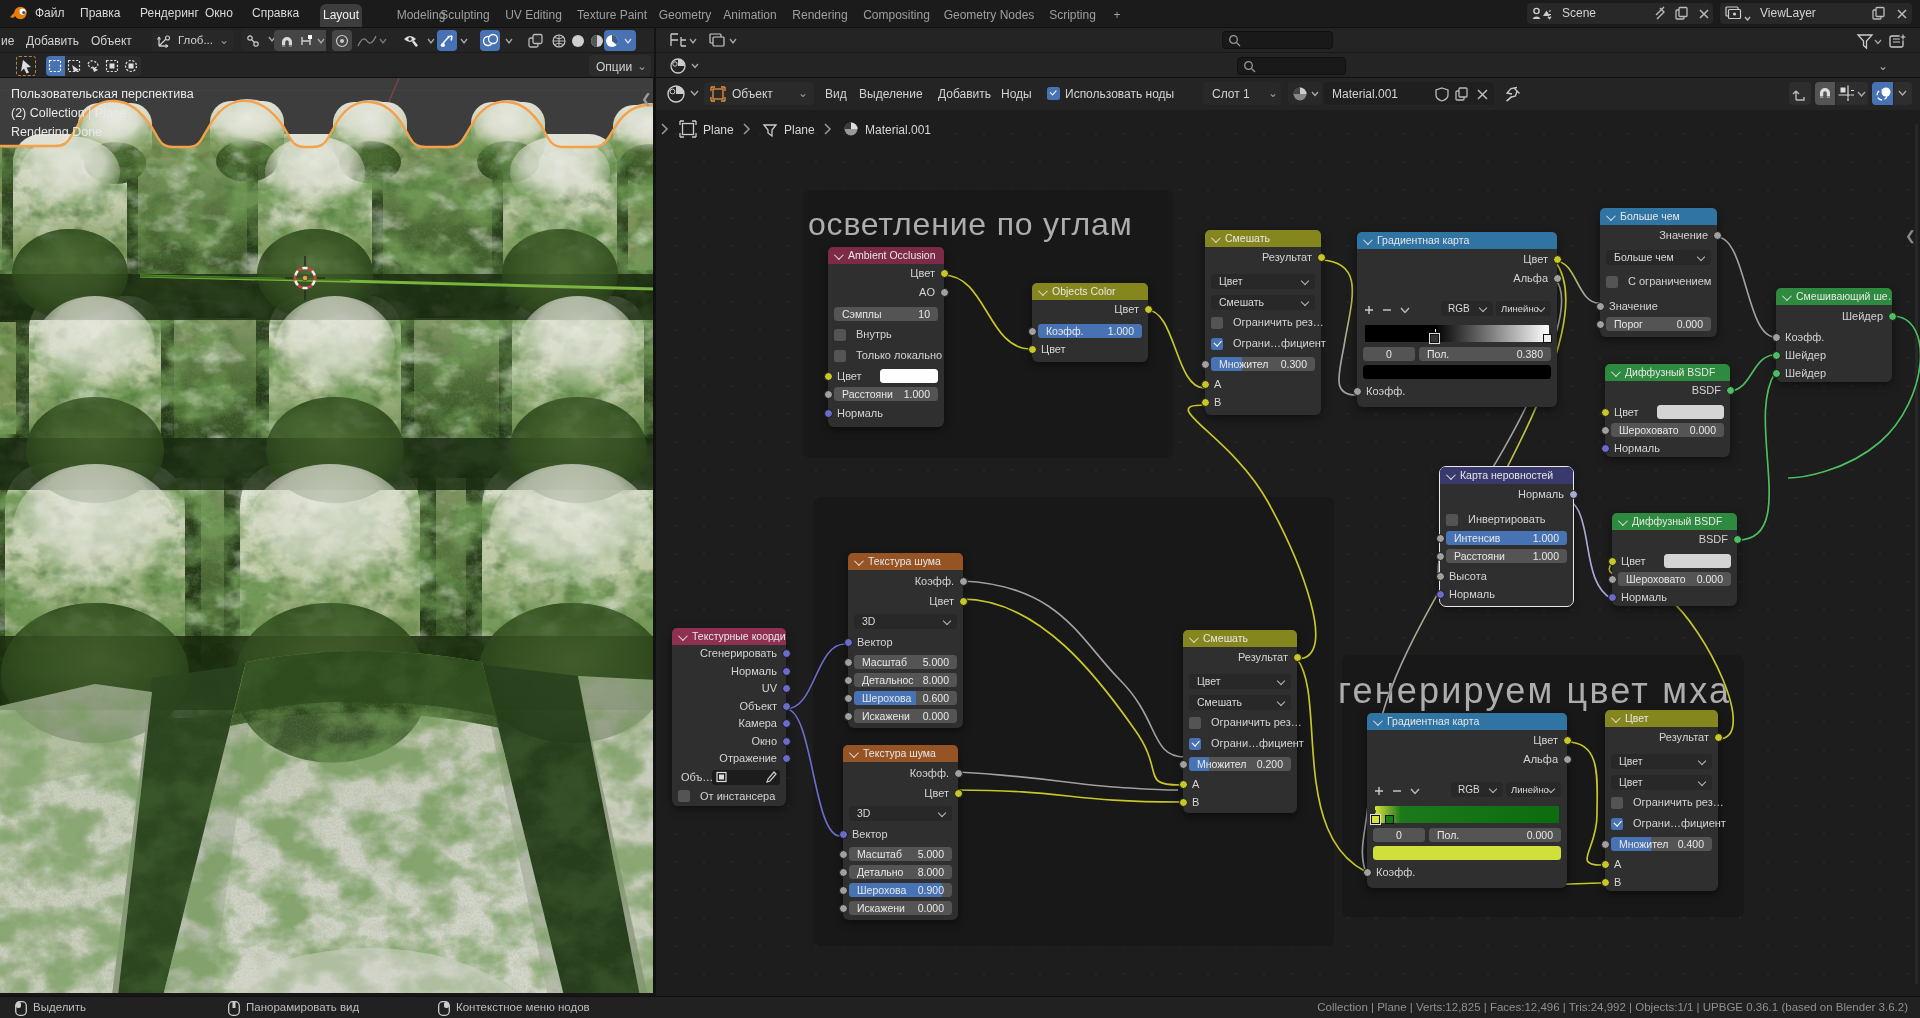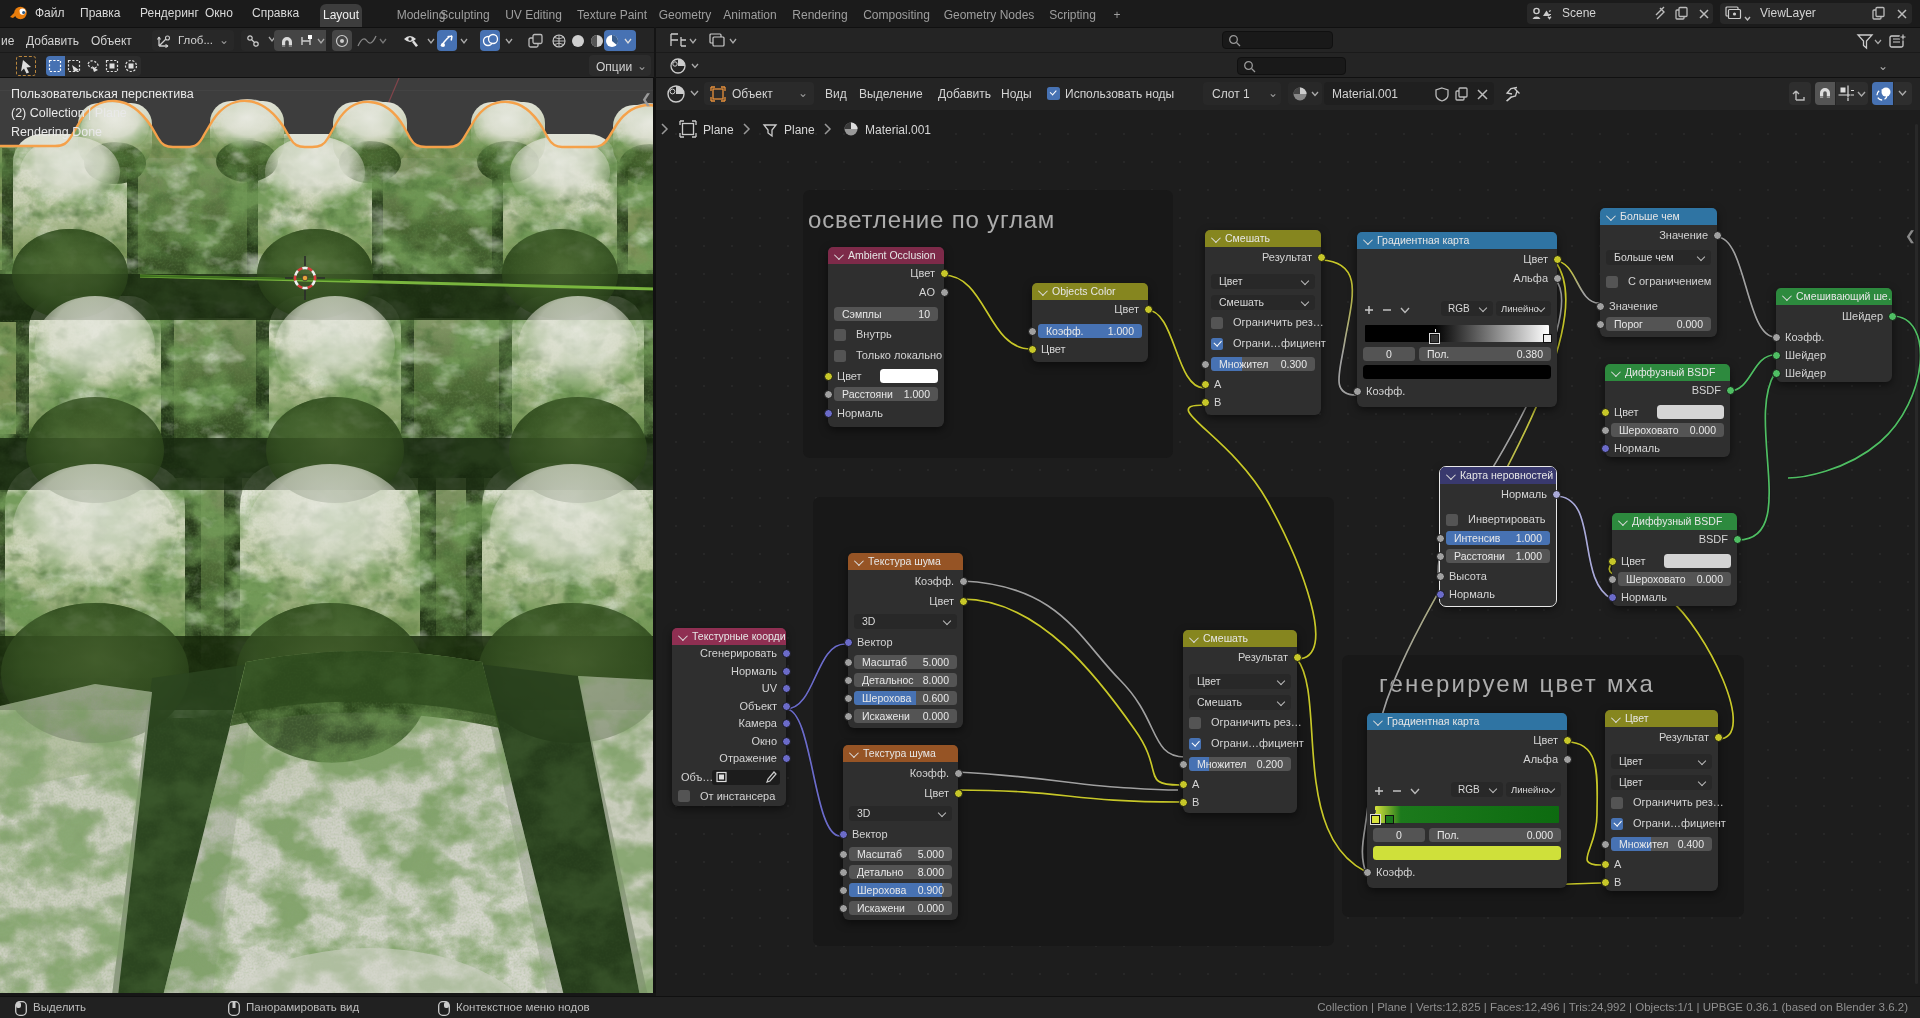--- a/index.html
+++ b/index.html
@@ -504,24 +504,24 @@
 </g>
 <text x="11" y="20" font-size="12.5" fill="#e9e9e9" font-family="Liberation Sans">Пользовательская перспектива</text>
 <text x="11" y="39" font-size="12.5" fill="#e9e9e9" font-family="Liberation Sans">(2) Collection | Plane</text>
 <text x="11" y="58" font-size="12.5" fill="#e9e9e9" font-family="Liberation Sans">Rendering Done</text>
 <rect x="653" y="0" width="3" height="918" fill="#111"></rect>
 <text x="641" y="25" font-size="13" fill="#9a9a9a" font-family="Liberation Sans">❮</text>
 <rect x="0" y="915" width="656" height="3" fill="#161616"></rect>
 </svg>
 <div id="nodearea">
 <div class="frame" style="left:147px;top:80px;width:370px;height:268px"></div>
-<div class="flabel" style="left:152px;top:96px;font-size:24px;letter-spacing:0.8px">осветление по углам</div>
+<div class="flabel" style="left:152px;top:96px;font-size:32px;letter-spacing:0.8px">осветление по углам</div>
 <div class="frame" style="left:157px;top:387px;width:521px;height:449px"></div>
 <div class="frame" style="left:686px;top:545px;width:402px;height:262px"></div>
-<div class="flabel" style="left:723px;top:560px;font-size:24px;letter-spacing:2.2px">генерируем цвет мха</div>
+<div class="flabel" style="left:682px;top:560px;font-size:36px;letter-spacing:2.2px">генерируем цвет мха</div>
 <svg id="wires" width="1264" height="886" viewBox="656 110 1264 886">
 <defs>
 <linearGradient id="wg3" gradientUnits="userSpaceOnUse" x1="1321" y1="260" x2="1356" y2="395">
           <stop offset="0.15" stop-color="#c7c729"></stop>
           <stop offset="0.7" stop-color="#a0a0a0"></stop>
         </linearGradient>
 <linearGradient id="wg4" gradientUnits="userSpaceOnUse" x1="1555" y1="261" x2="1599" y2="303">
           <stop offset="0.15" stop-color="#c7c729"></stop>
           <stop offset="0.7" stop-color="#a0a0a0"></stop>
         </linearGradient>
@@ -734,21 +734,21 @@
       </div>
 <div class="row" style="height:18px">
         <span class="sock sockL" style="background:#a0a0a0"></span>
         <div class="fld">
           <span class="lb">Шероховато</span>
           <span class="vl">0.000</span>
         </div>
       </div>
 <div class="row rin" style="height:18px;line-height:18px">Нормаль<span class="sock sockL" style="background:#6b6bc9"></span></div>
 </div>
-<div class="node" style="left:784px;top:357px;width:116px;outline:1.6px solid #e8e8e8">
+<div class="node" style="left:784px;top:357px;width:133px;outline:1.6px solid #e8e8e8">
 <div class="hd" style="background:#39396e">Карта неровностей</div>
 <div class="row rout" style="height:21px;line-height:21px">Нормаль<span class="sock sockR" style="background:#a9a9d8"></span></div>
 <div style="height:5px"></div>
 <div class="row" style="height:19px">
         <div class="cb">Инвертировать</div>
       </div>
 <div class="row" style="height:18px">
         <span class="sock sockL" style="background:#a0a0a0"></span>
         <div class="fld">
           <div class="fill" style="width:100.0%"></div>

